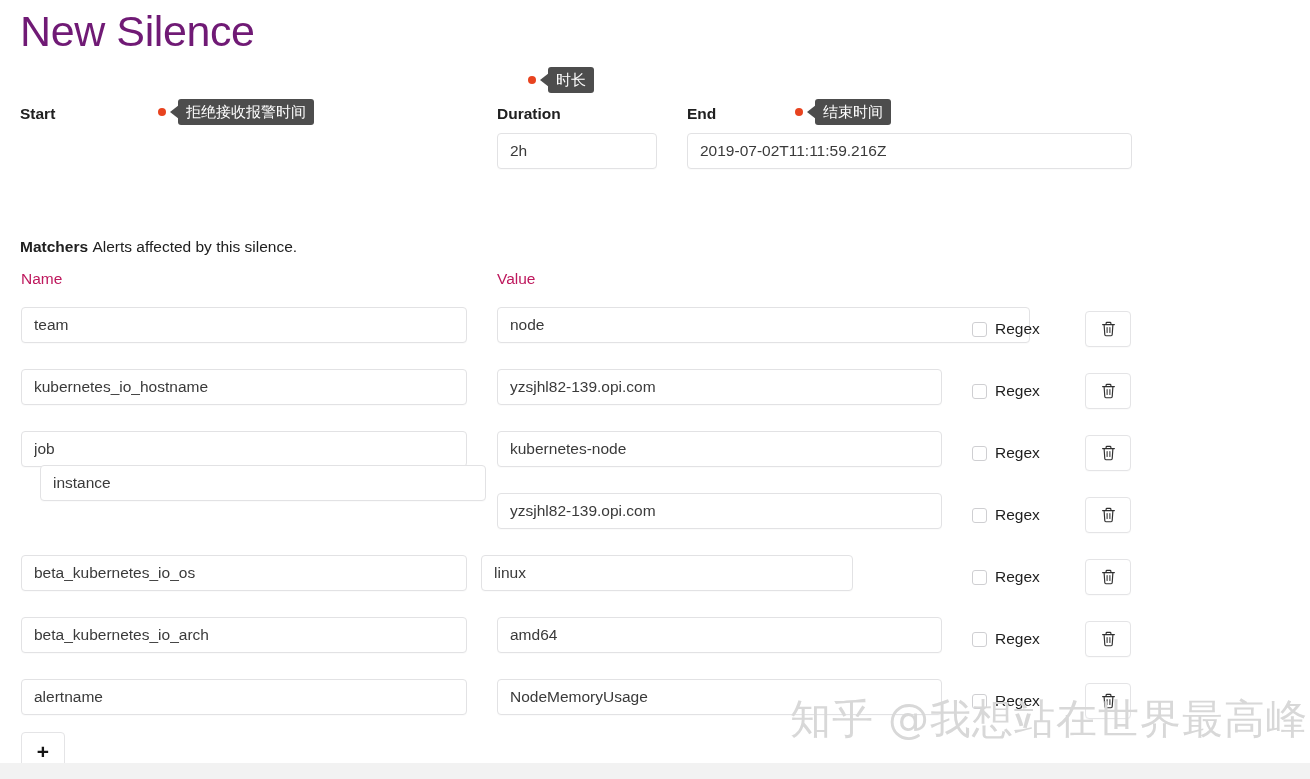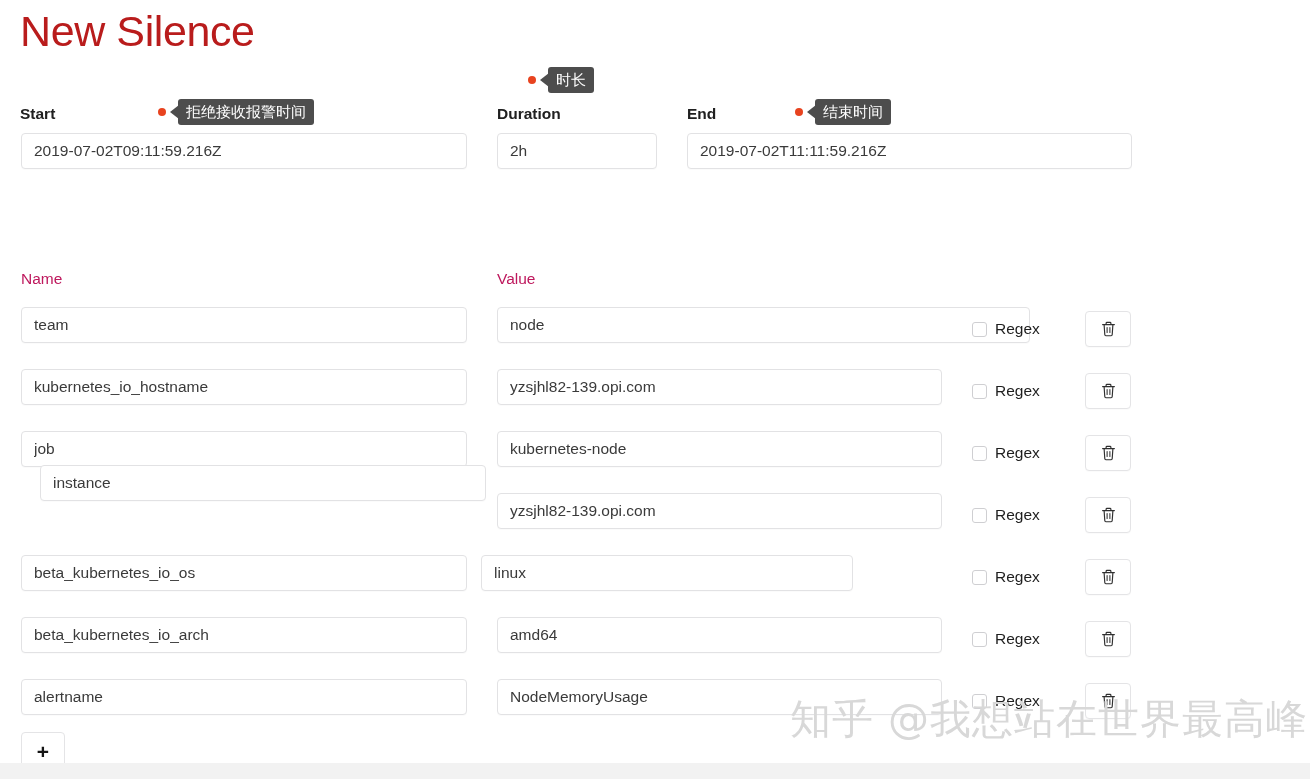--- a/index.html
+++ b/index.html
@@ -16,21 +16,21 @@
     background: #ffffff;
     overflow: hidden;
   }
 
   
   .page-title {
     position: absolute;
     left: 20px; top: 2px;
     font-size: 43px;
     font-weight: 400;
-    color: #b91c1c;
+    color: #701a75;
     letter-spacing: -0.4px;
     line-height: 58px;
   }
 
   
   .field-label {
     position: absolute;
     font-size: 15.5px;
     font-weight: bold;
     color: #202020;
@@ -207,24 +207,26 @@
     <span class="tip-arrow"></span>
     <span class="tip-body">时长</span>
   </div>
 
   <div class="tip" style="left:795px; top:101px;">
     <span class="tip-dot"></span>
     <span class="tip-arrow"></span>
     <span class="tip-body">结束时间</span>
   </div>
 
-  <input class="txt" style="left: 21px; top: 133px; width: 446px;" value="2019-07-02T09:11:59.216Z">
   <input class="txt" style="left: 497px; top: 133px; width: 160px;" value="2h">
   <input class="txt" style="left: 687px; top: 133px; width: 445px;" value="2019-07-02T11:11:59.216Z">
 
+  <div class="matchers-line">
+    <b>Matchers</b><span>&nbsp;</span><span class="desc">Alerts affected by this silence.</span>
+  </div>
 
   <div class="col-head" style="left:21px; top:269px;">Name</div>
   <div class="col-head" style="left:497px; top:269px;">Value</div>
 
   <div id="rows">
       <input class="txt" value="team" style="left: 21px; width: 446px; top: 307px;">
       <input class="txt" value="node" style="left: 497px; width: 533px; top: 307px;">
       <label class="regex-wrap" style="left: 972px; top: 319px;">
         <input type="checkbox" class="cbox" style="">
         <span class="regex-label">Regex</span>

